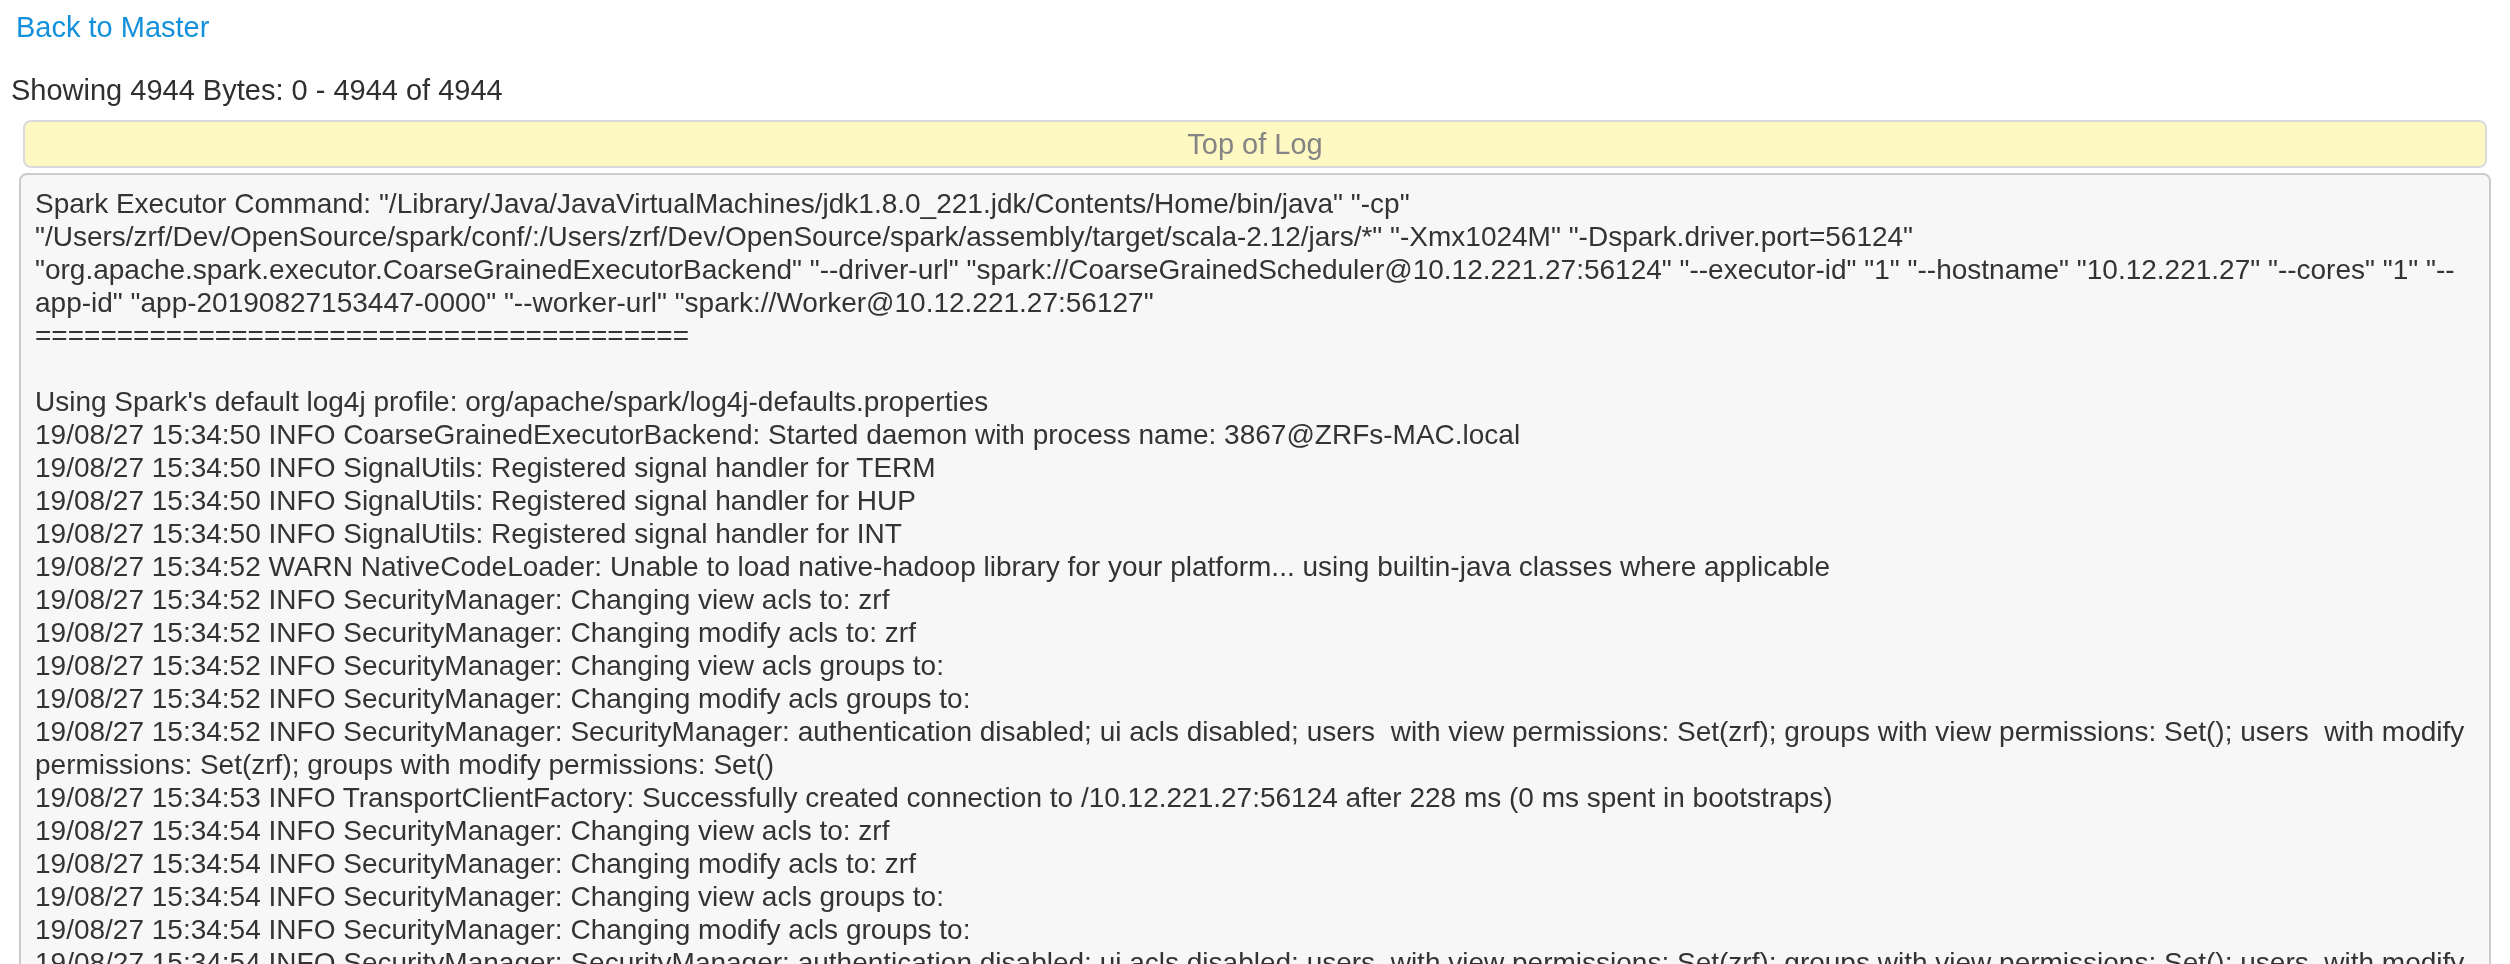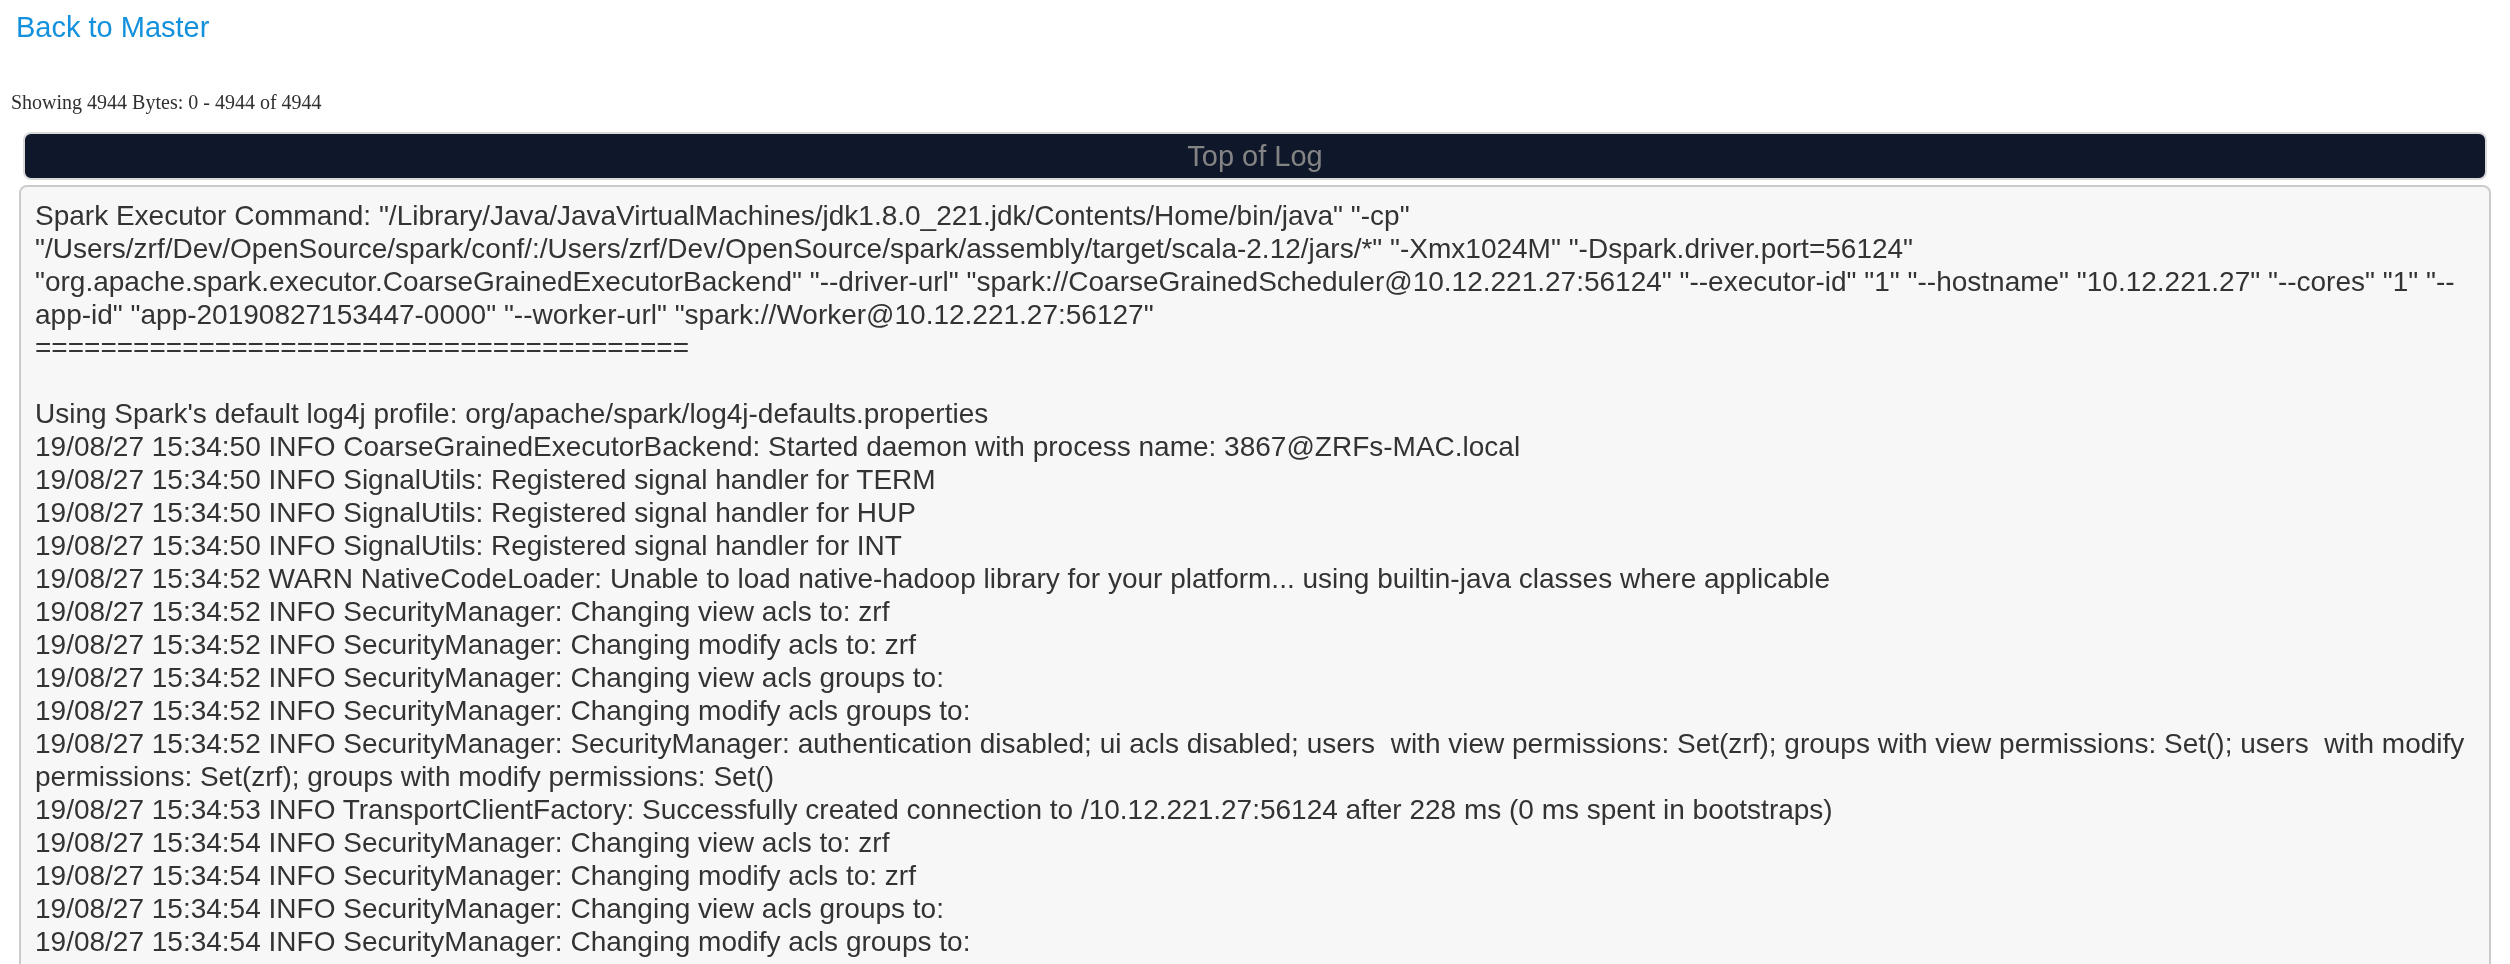--- a/index.html
+++ b/index.html
@@ -16,30 +16,29 @@
   .back-link {
     display: inline-block;
     margin: 10px 0 17px 16px;
     font-size: 29px;
     line-height: 34px;
     color: #1491dc;
     text-decoration: none;
     cursor: pointer;
   }
   .byte-range {
-    margin: 24px 0 0 11px;
-    font-size: 20px;
+    margin: 12px 0 0 11px;
+    font-size: 29px;
     line-height: 34px;
     color: #2f2f2f;
-    font-family: Liberation Serif, serif;
   }
   .log-header-bar {
     margin: 13px 23px 5px 23px;
     height: 48px;
-    background: #0f172a;
+    background: #fef9c3;
     border: 2px solid #dadada;
     border-radius: 8px;
     display: flex;
     align-items: center;
     justify-content: center;
     font-size: 29px;
     color: #848484;
   }
   .log-box {
     margin: 0 19px;

